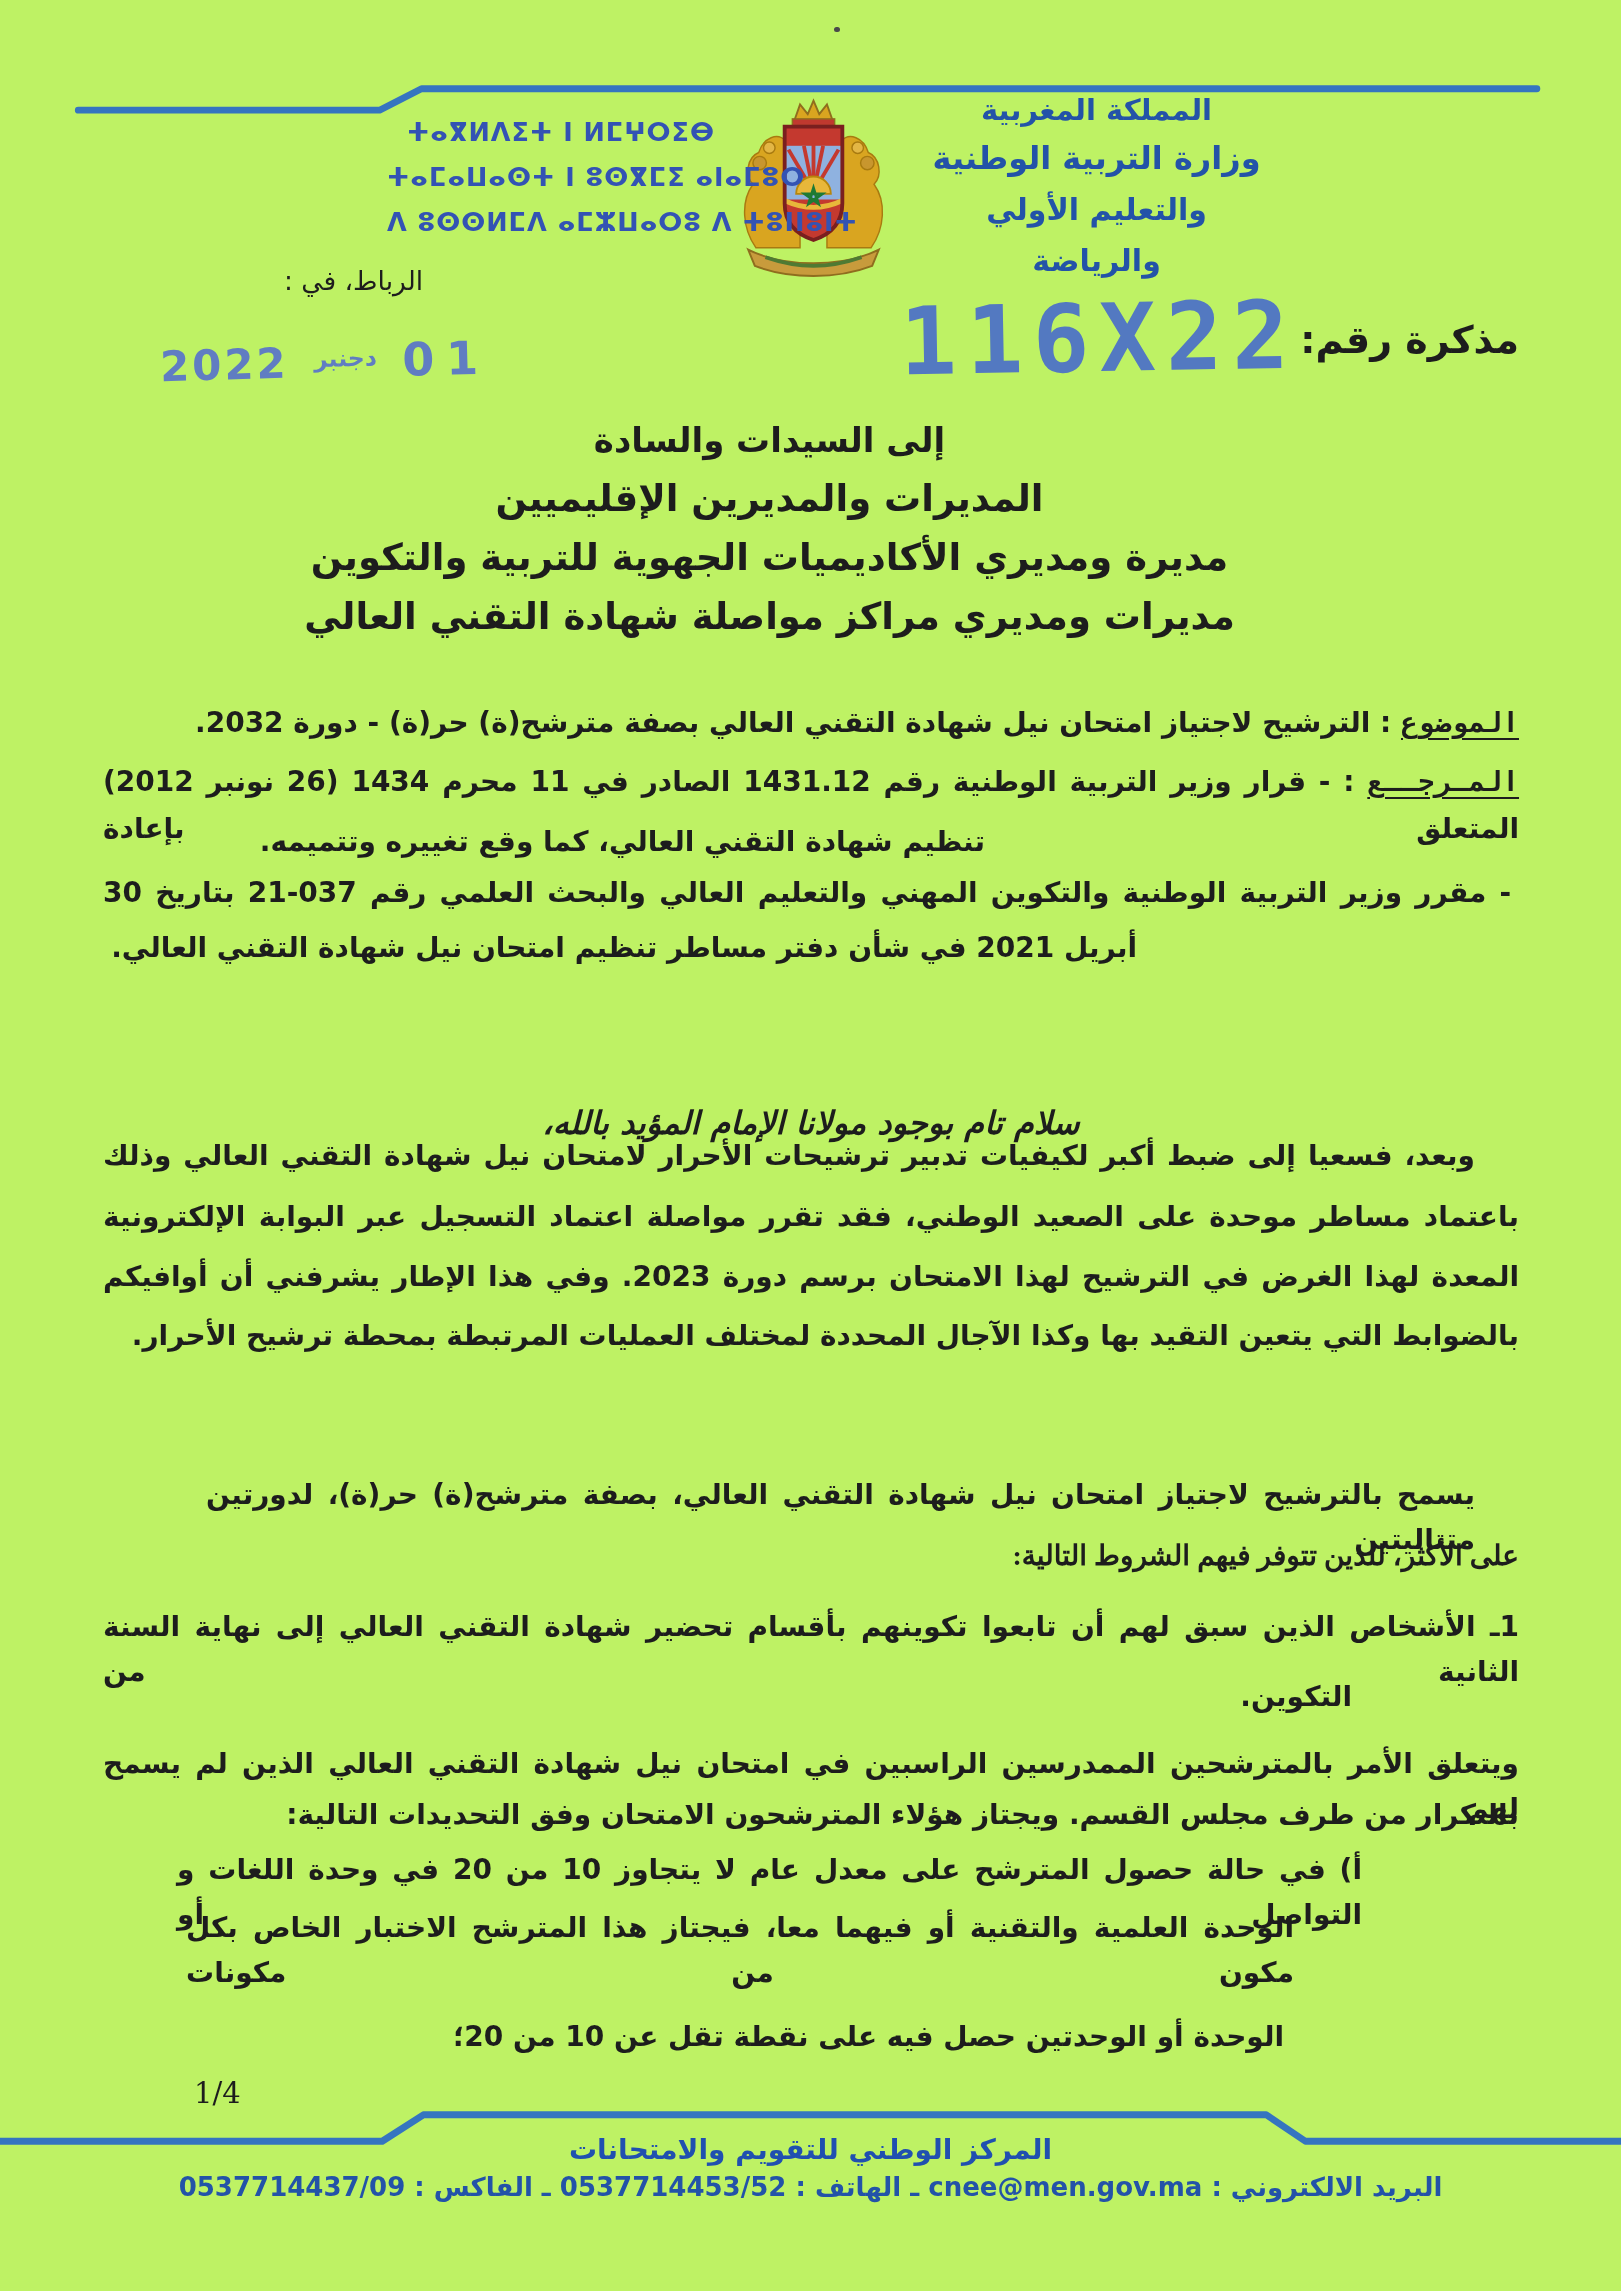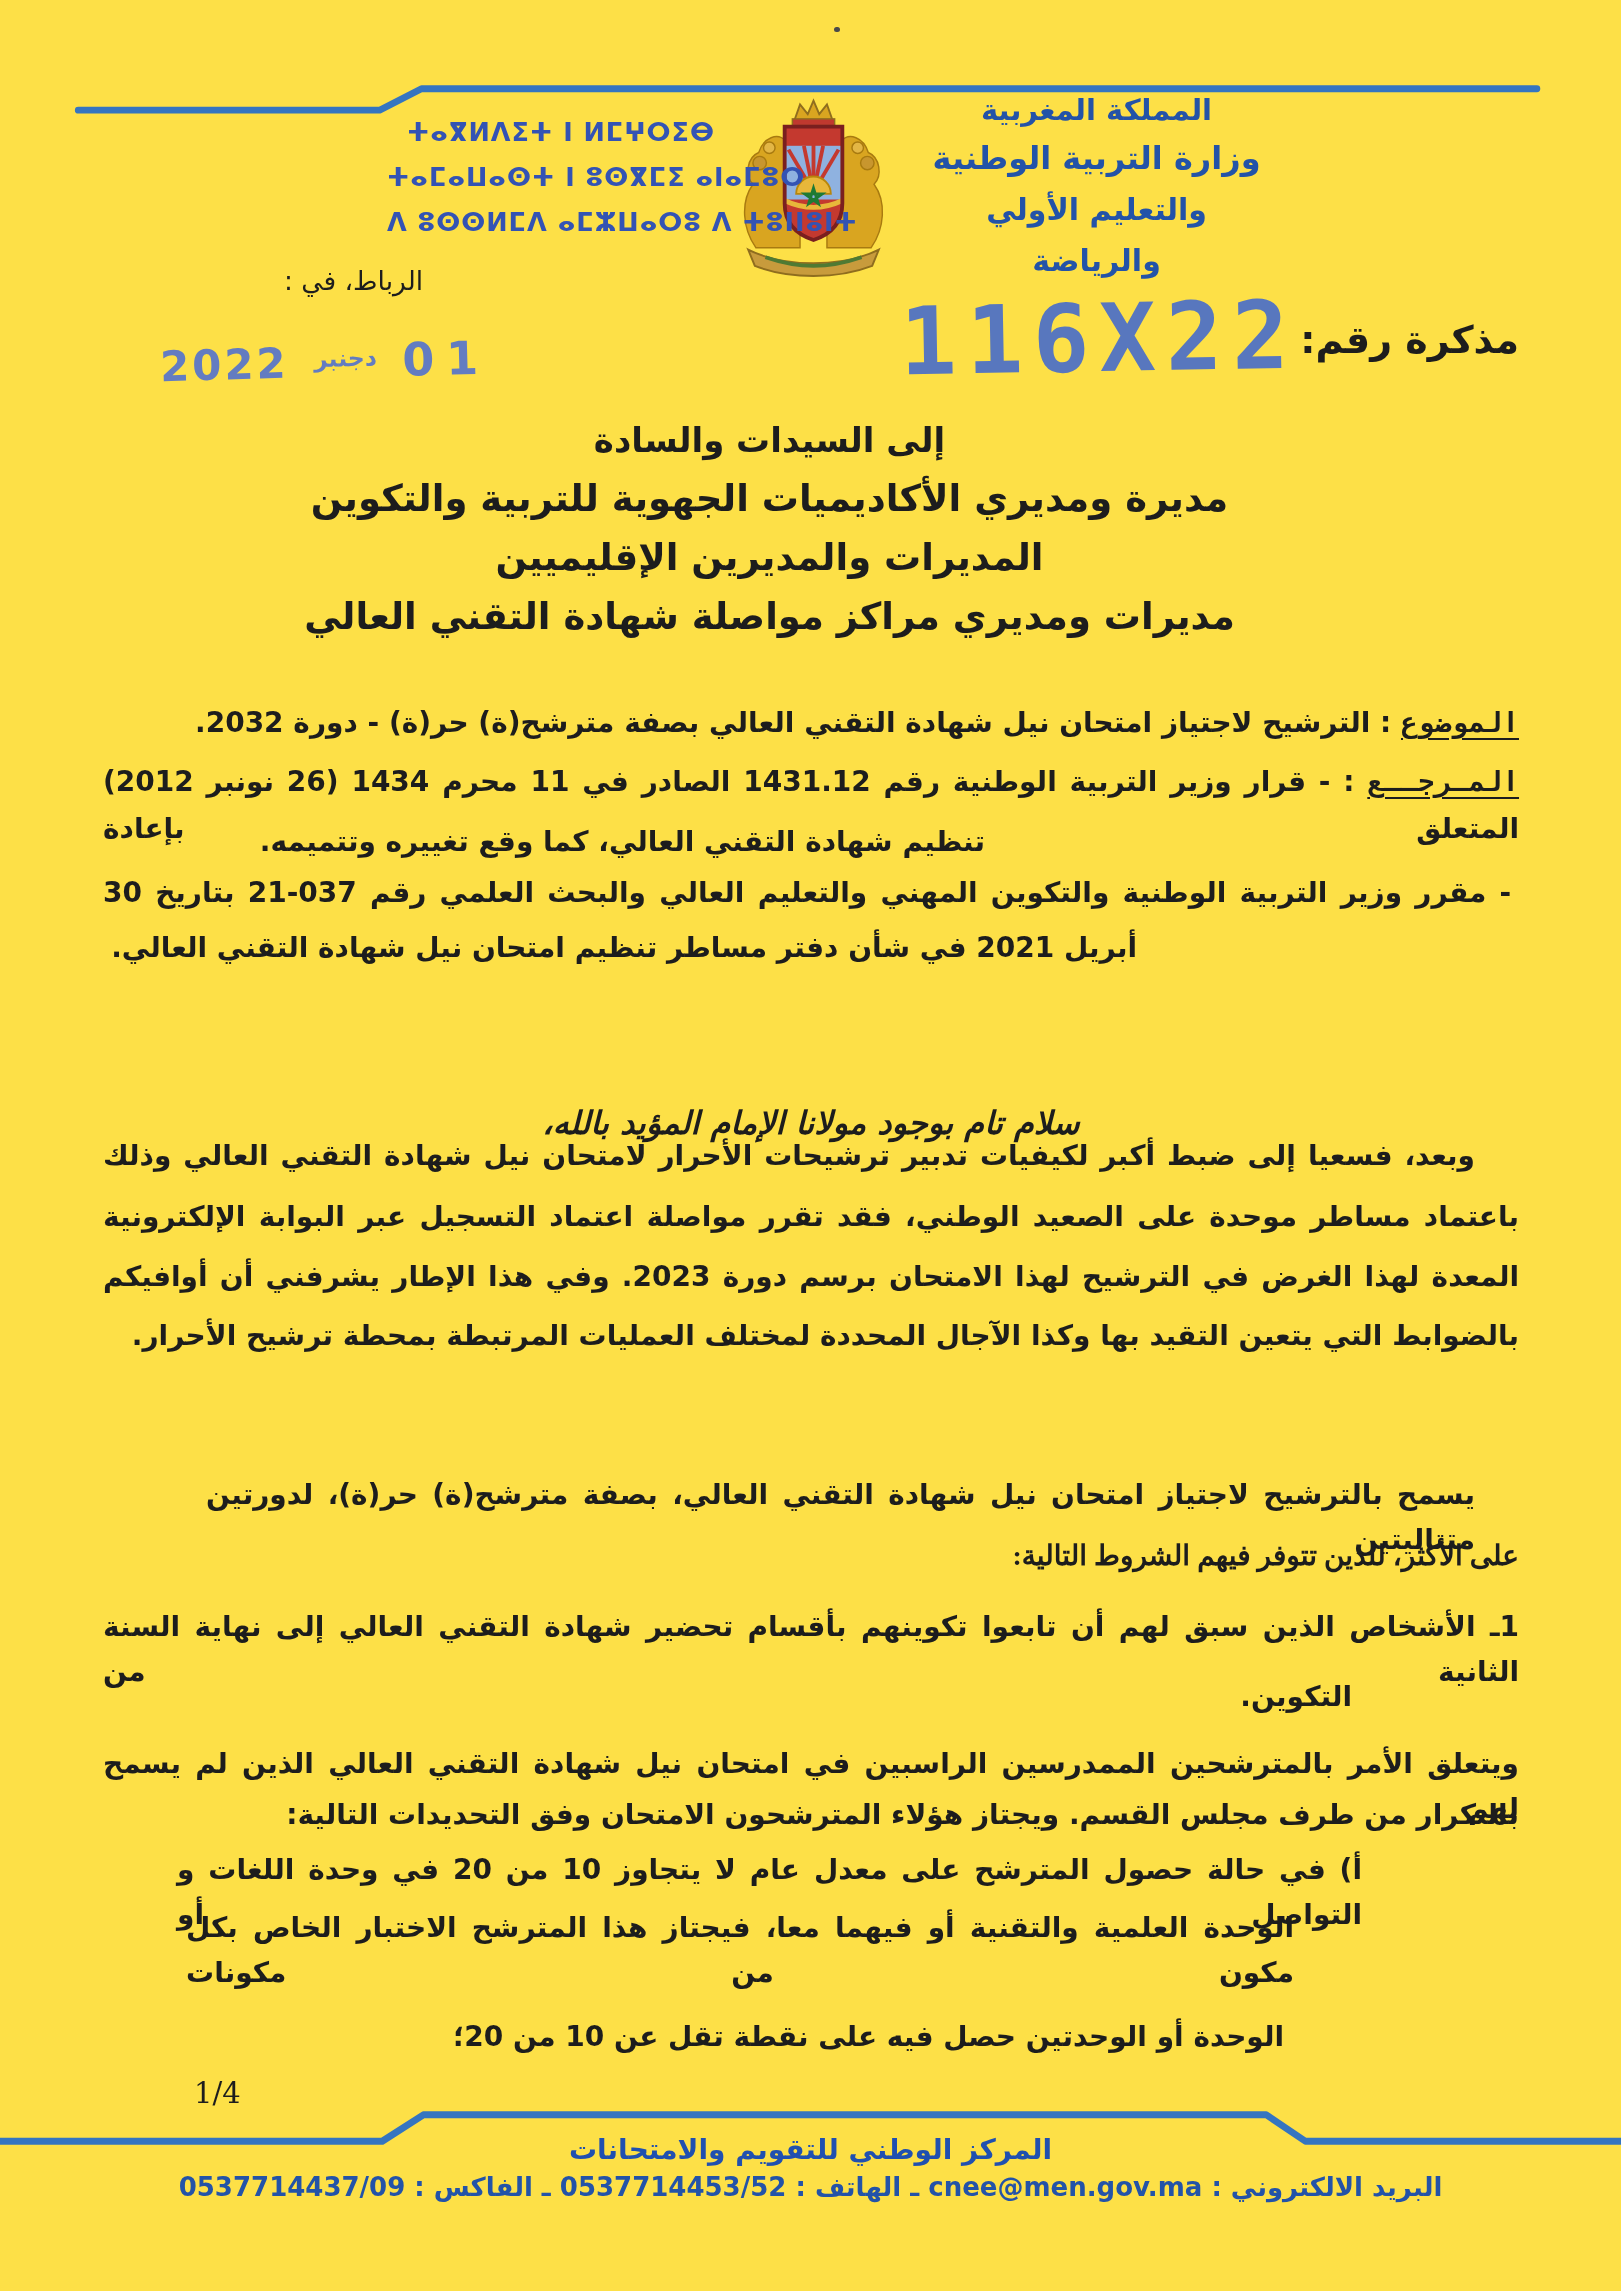--- a/index.html
+++ b/index.html
@@ -1,18 +1,18 @@
 <!DOCTYPE html>
 <html><head>
 <meta charset="utf-8">
 <style>
   html,body{margin:0;padding:0;background:#e8e8e8;}
   .page{
     position:relative; width:1621px; height:2292px; margin:0 auto;
-    background:#fde047; overflow:hidden;
+    background:#bef264; overflow:hidden;
     font-family:"DejaVu Sans", sans-serif; color:#1d1d1d;
   }
   .abs{position:absolute;}
   
   .hdr-ar{right:353px; top:88px; width:343px; text-align:center;
           color:#2353a8; font-weight:bold; direction:rtl;}
   .hdr-ar .l1{font-size:29px; line-height:45px;}
   .hdr-ar .l2{font-size:32px; line-height:51px;}
   .hdr-ar .l3{font-size:30px; line-height:51px;}
   .hdr-tf{left:387px; top:110px; width:348px; text-align:center;
@@ -126,22 +126,22 @@
   <div class="abs stamp-number">116X22</div>
 
   <div class="abs stamp-date">
     <span class="day">01</span>
     <span class="month">دجنبر</span>
     <span class="year">2022</span>
   </div>
 
   <div class="abs addr">
     <div class="a1">إلى السيدات والسادة</div>
+    <div class="a2">المديرات والمديرين الإقليميين</div>
     <div class="a2">مديرة ومديري الأكاديميات الجهوية للتربية والتكوين</div>
-    <div class="a2">المديرات والمديرين الإقليميين</div>
     <div class="a2">مديرات ومديري مراكز مواصلة شهادة التقني العالي</div>
   </div>
 
   <div class="abs col">
 
     <div class="bl nw" style="top:700px;">
       <span class="ul">الموضوع</span><span> : الترشيح لاجتياز امتحان نيل شهادة التقني العالي بصفة مترشح(ة) حر(ة) - دورة 2032.</span>
     </div>
 
     <div class="bl j" style="top:759px;">

